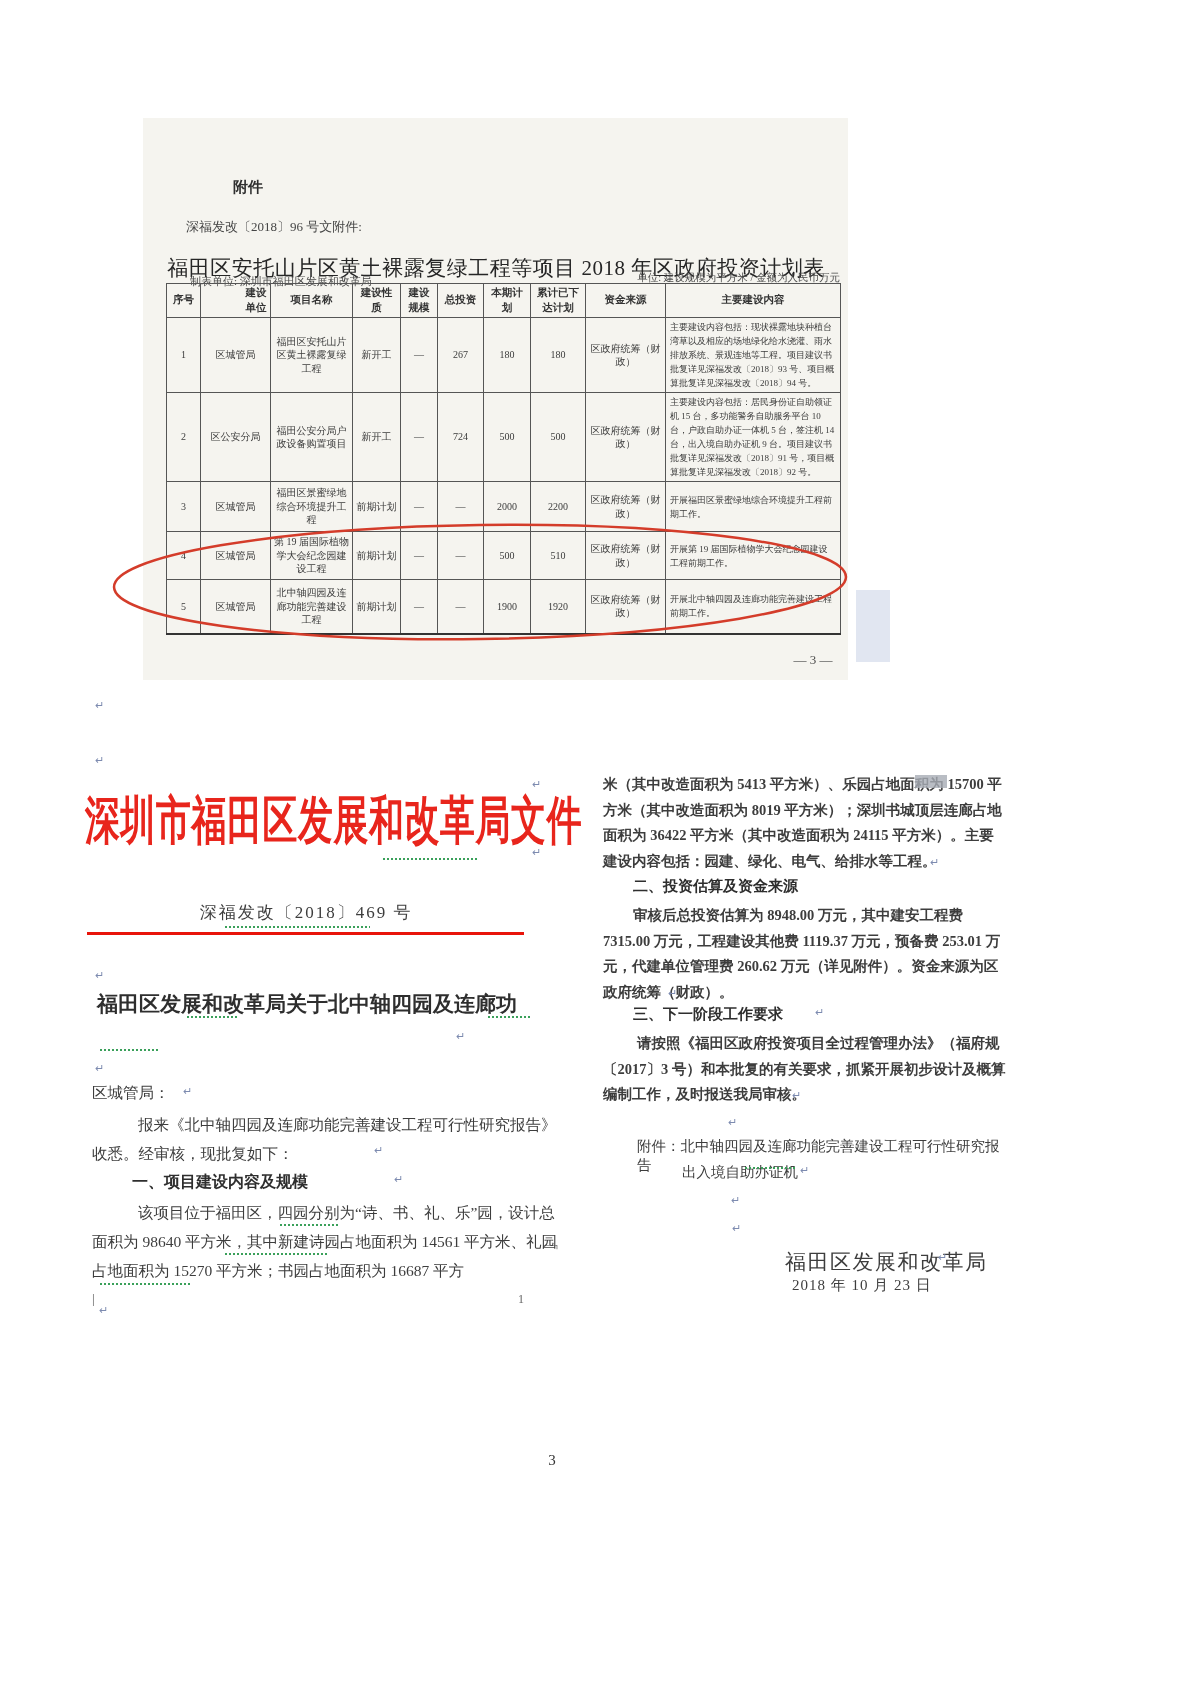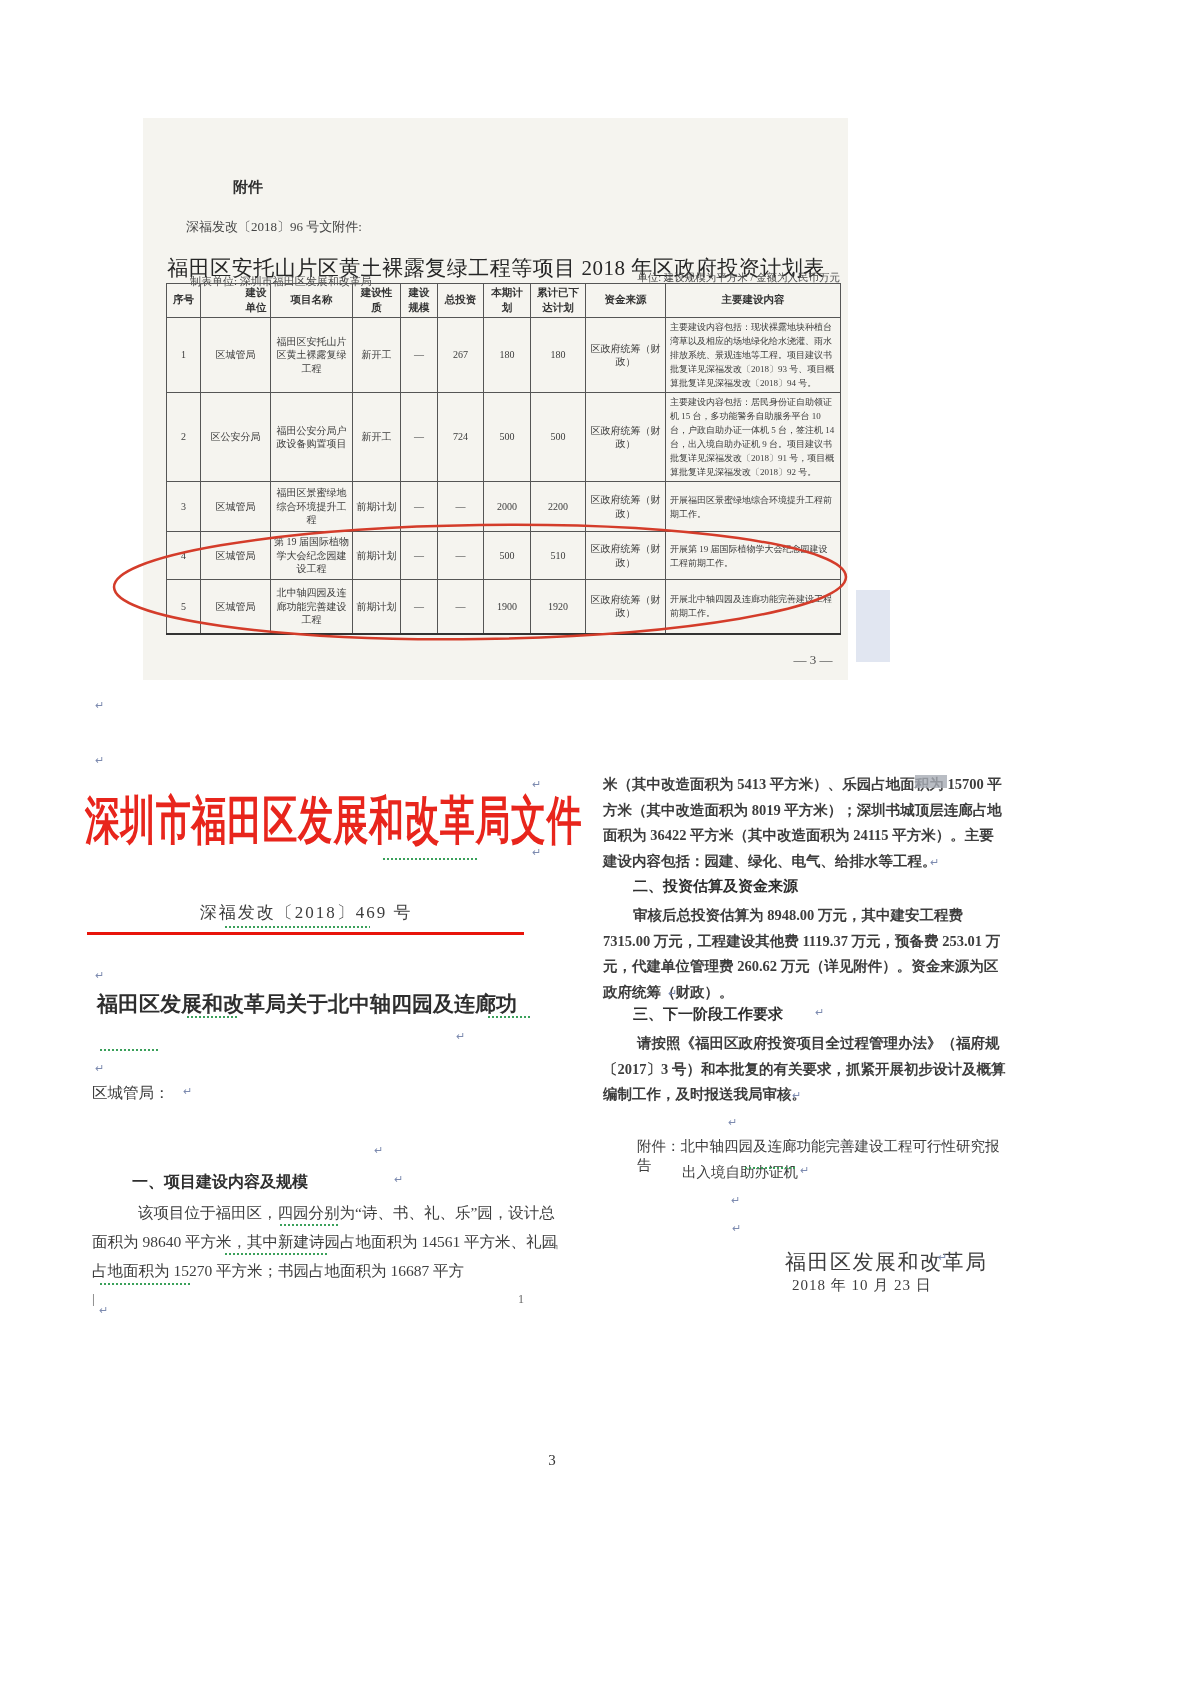--- a/index.html
+++ b/index.html
@@ -174,20 +174,21 @@
     <span>深圳市福田区发展和改革局文件</span>
   </div>
   <div class="abs doc-number">深福发改〔2018〕469 号</div>
   <div class="abs red-rule"></div>
 
   <div class="abs letter-title">
     <div class="t1">福田区发展和改革局关于北中轴四园及连廊功</div>
   </div>
 
   <div class="abs salutation">区城管局：</div>
+  <div class="abs para-intro">报来《北中轴四园及连廊功能完善建设工程可行性研究报告》收悉。经审核，现批复如下：</div>
   <div class="abs h-left">一、项目建设内容及规模</div>
   <div class="abs para1-left">该项目位于福田区，四园分别为“诗、书、礼、乐”园，设计总面积为 98640 平方米，其中新建诗园占地面积为 14561 平方米、礼园占地面积为 15270 平方米；书园占地面积为 16687 平方</div>
 
   <div class="abs rcol para1-right">米（其中改造面积为 5413 平方米）、乐园占地面积为 15700 平方米（其中改造面积为 8019 平方米）；深圳书城顶层连廊占地面积为 36422 平方米（其中改造面积为 24115 平方米）。主要建设内容包括：园建、绿化、电气、给排水等工程。</div>
   <div class="abs h-right h2">二、投资估算及资金来源</div>
   <div class="abs rcol para2">审核后总投资估算为 8948.00 万元，其中建安工程费 7315.00 万元，工程建设其他费 1119.37 万元，预备费 253.01 万元，代建单位管理费 260.62 万元（详见附件）。资金来源为区政府统筹（财政）。</div>
   <div class="abs h-right h3">三、下一阶段工作要求</div>
   <div class="abs rcol para3">请按照《福田区政府投资项目全过程管理办法》（福府规〔2017〕3 号）和本批复的有关要求，抓紧开展初步设计及概算编制工作，及时报送我局审核。</div>
 
   <div class="abs attach1">附件：北中轴四园及连廊功能完善建设工程可行性研究报告</div>

